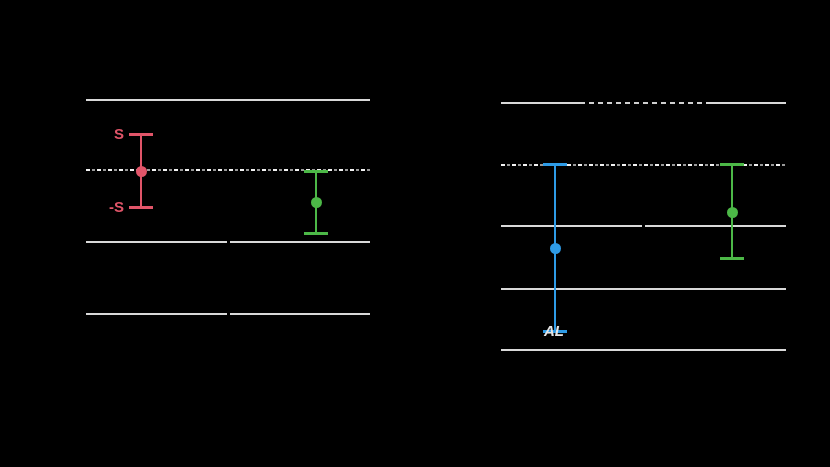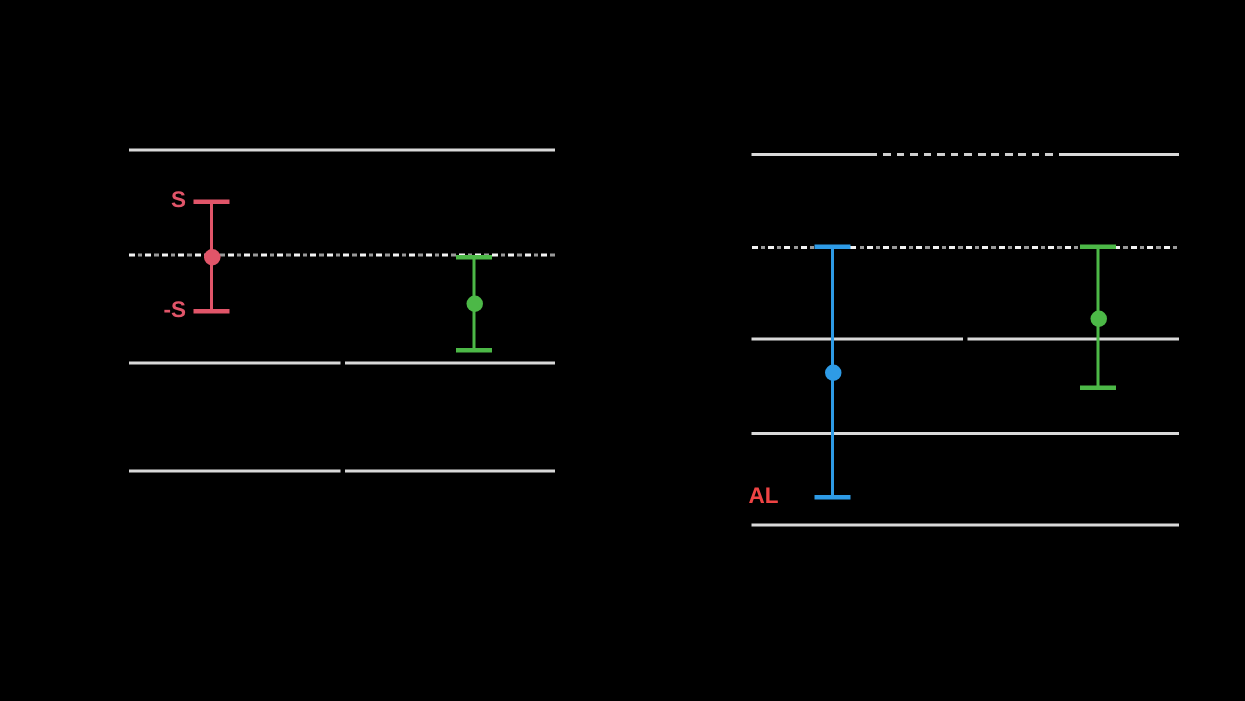--- a/index.html
+++ b/index.html
@@ -42,18 +42,18 @@
     <div class="hline " style="left: 706px; width: 80px; top: 102px;"></div>
     <div class="hline dashed" style="left: 501px; width: 285px; top: 164px;"></div>
     <div class="hline " style="left: 501px; width: 141px; top: 225px;"></div>
     <div class="hline " style="left: 645px; width: 141px; top: 225px;"></div>
     <div class="hline " style="left: 501px; width: 285px; top: 288px;"></div>
     <div class="hline " style="left: 501px; width: 285px; top: 349px;"></div>
     <div class="vline" style="left: 554px; top: 164px; height: 167px; background: rgb(46, 155, 230);"></div>
     <div class="cap" style="left: 543px; top: 163px; background: rgb(46, 155, 230);"></div>
     <div class="cap" style="left: 543px; top: 330px; background: rgb(46, 155, 230);"></div>
     <div class="point" style="left: 549.5px; top: 242.5px; background: rgb(46, 155, 230);"></div>
-    <div class="barlabel" style="left: 459px; top: 322px; color: #ef4444;">AL</div>
+    <div class="barlabel" style="left: 504px; top: 322px; color: #e5e5e5; font-style: italic;">AL</div>
     <div class="vline" style="left: 731px; top: 164px; height: 94px; background: rgb(76, 184, 71);"></div>
     <div class="cap" style="left: 720px; top: 163px; background: rgb(76, 184, 71);"></div>
     <div class="cap" style="left: 720px; top: 257px; background: rgb(76, 184, 71);"></div>
     <div class="point" style="left: 726.5px; top: 206.5px; background: rgb(76, 184, 71);"></div>
   </div>
 
 </body></html>

